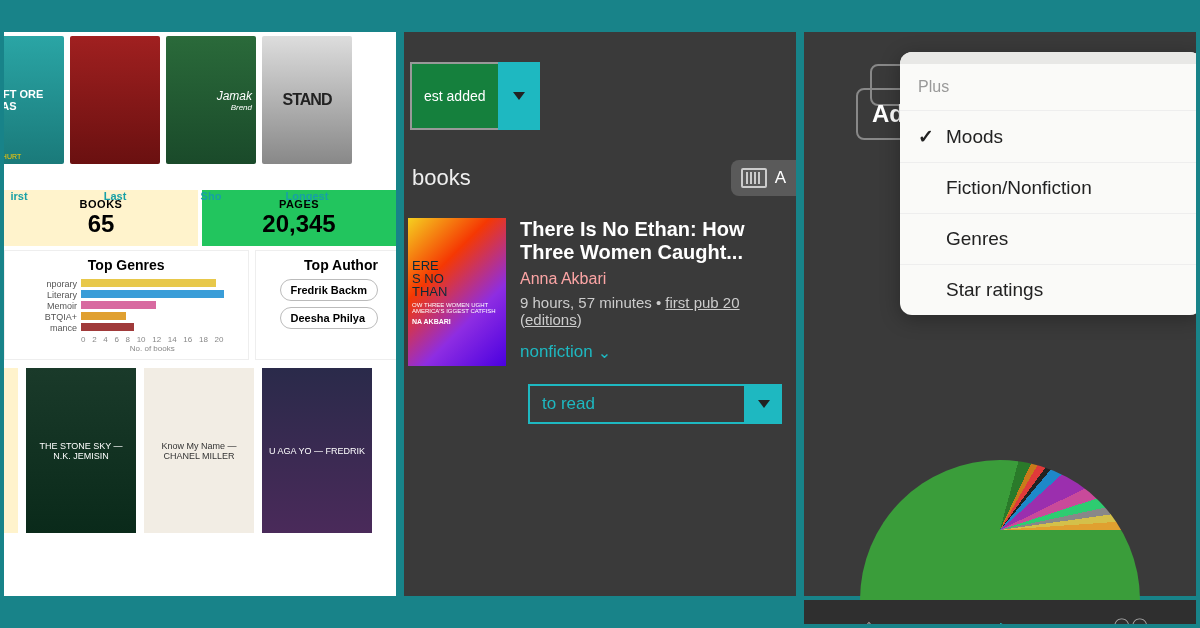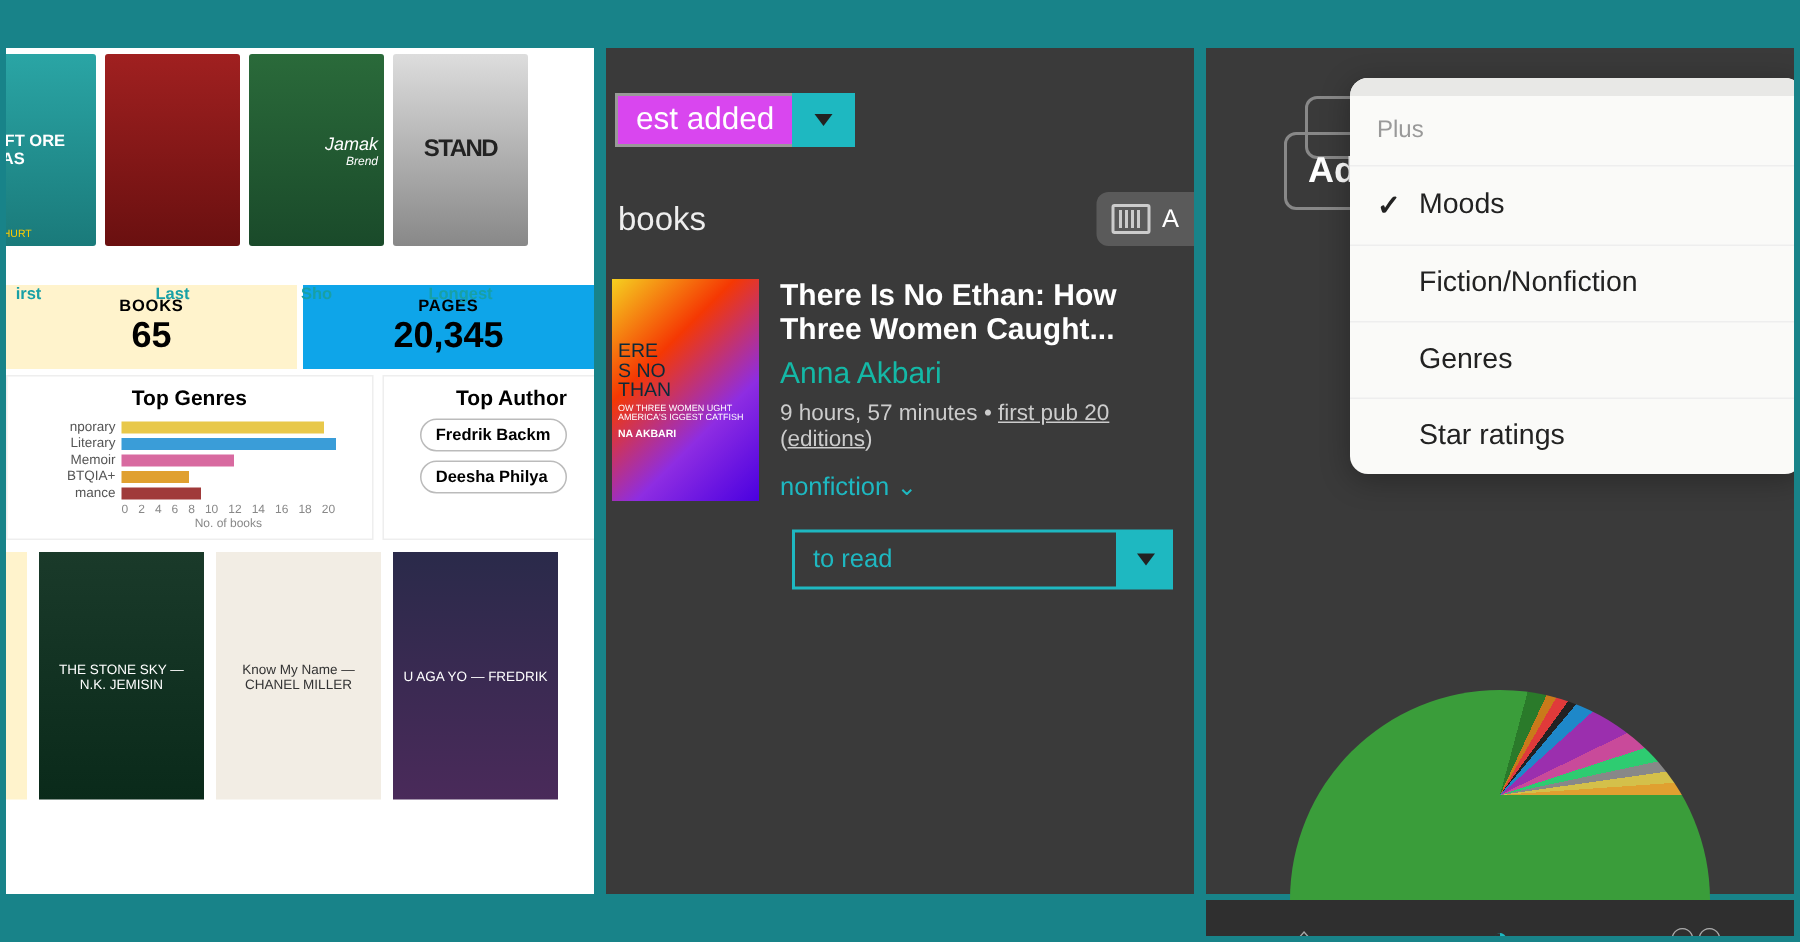--- a/index.html
+++ b/index.html
@@ -19,55 +19,55 @@
 
 .covers-row{display:flex;gap:6px;padding:4px 0 4px 0;margin-left:-30px}
 .cover{width:90px;height:128px;background:#ddd;border-radius:2px;display:flex;flex-direction:column;align-items:center;justify-content:center;font-size:8px;color:#333;position:relative;overflow:hidden;flex-shrink:0}
 .cover-label{position:absolute;bottom:-18px;width:100%;text-align:center;font-size:11px;font-weight:bold;color:#18a0a6}
 .cover-wrap{position:relative;padding-bottom:20px}
 .stat-row{display:flex;gap:4px;margin-top:2px}
 .stat{flex:1;padding:8px 6px;text-align:center}
 .stat-l{font-size:11px;font-weight:bold;letter-spacing:0.5px}
 .stat-v{font-size:24px;font-weight:900}
 .stat.yellow{background:#fff3cc}
-.stat.pink{background:#0ea5e9}
+.stat.pink{background:#22c55e}
 .chart-row{display:flex;gap:6px;padding:4px 0}
 .chart-box{background:#fff;border:1px solid #eee;padding:6px 24px;flex:1}
 .chart-title{font-size:14px;font-weight:900;text-align:center;margin-bottom:6px}
-.bar-row{display:flex;align-items:flex-end;gap:4px;margin:1px 0}
+.bar-row{display:flex;align-items:flex-start;gap:4px;margin:1px 0}
 .bar-lbl{width:48px;font-size:9px;text-align:right;color:#555}
 .bar{height:8px}
 .axis{display:flex;justify-content:space-between;font-size:8px;color:#888;margin-top:2px;margin-left:52px}
 .xlabel{font-size:8px;text-align:center;color:#888;margin-left:52px}
 .author-list{display:flex;flex-direction:column;gap:6px;margin-top:4px}
 .author-pill{background:#fff;border:1px solid #bbb;border-radius:14px;padding:4px 10px;font-size:11px;font-weight:bold;white-space:nowrap;overflow:hidden}
 .bottom-covers{display:flex;gap:8px;padding:4px 0;align-items:flex-start;margin-left:-40px}
 .bcov{width:110px;height:165px;background:#555;flex-shrink:0;display:flex;align-items:center;justify-content:center;color:#fff;font-size:9px;text-align:center;padding:4px}
 .sidecard{width:54px;height:165px;background:#fff3cc;display:flex;flex-direction:column;justify-content:flex-end;padding:8px 4px;flex-shrink:0}
 .sidecard span{font-size:16px;font-weight:900;line-height:1.1}
 
 
 .p2-inner{padding:12px 14px;color:#fff;height:100%}
 .search-box{border:2px solid #7a7a7a;border-radius:10px;padding:14px 14px;display:flex;align-items:center;justify-content:space-between}
 .search-ph{color:#999;font-size:17px}
 .barcode-ic{width:26px;height:20px;border:2px solid #ccc;border-radius:2px;position:relative}
 .barcode-ic::before{content:"";position:absolute;left:3px;top:2px;bottom:2px;width:2px;background:#ccc;box-shadow:4px 0 #ccc,8px 0 #ccc,12px 0 #ccc}
 .sort-row{display:flex;margin-top:18px;margin-left:-8px}
-.sort-btn{background:#d946ef;border:2px solid #999;color:#fff;padding:4px 12px;font-size:21px;border-right:none}
+.sort-btn{background:#15803d;border:2px solid #999;color:#fff;padding:24px 12px;font-size:14px;border-right:none}
 .sort-dd{background:#1eb8c1;width:42px;display:flex;align-items:center;justify-content:center;border:2px solid #1eb8c1}
 .chev{width:0;height:0;border-left:6px solid transparent;border-right:6px solid transparent;border-top:8px solid #222}
 .shelf-row{display:flex;align-items:center;justify-content:space-between;margin-top:30px}
 .shelf-lbl{font-size:22px;color:#eee;margin-left:-6px}
 .add-btn{background:#5a5a5a;border-radius:8px 0 0 8px;padding:8px 10px;display:flex;align-items:center;gap:8px;margin-right:-14px}
 .book-row{display:flex;gap:14px;margin-top:22px}
 .bk-cov{width:98px;height:148px;background:linear-gradient(135deg,#f5d020,#f53803,#8e2de2,#4a00e0);flex-shrink:0;margin-left:-10px;display:flex;flex-direction:column;justify-content:center;padding:4px}
 .bk-cov .t{font-weight:400;font-size:13px;line-height:1;color:#0b2a3a}
 .bk-info{flex:1}
 .bk-title{font-size:20px;font-weight:900;line-height:1.15}
-.bk-auth{font-size:20px;color:#14b8a6;margin-top:6px}
+.bk-auth{font-size:16px;color:#fca5a5;margin-top:6px}
 .bk-meta{font-size:15px;color:#ccc;margin-top:6px}
 .bk-meta u{text-decoration:underline}
 .genre-row{display:flex;align-items:center;gap:5px;margin-top:14px}
 .genre-txt{color:#1eb8c1;font-size:17px}
 .status-row{display:flex;margin-top:18px;margin-left:110px}
 .status-sel{border:2px solid #1eb8c1;background:transparent;color:#1eb8c1;padding:8px 12px;font-size:17px;flex:1}
 .status-dd{background:#1eb8c1;width:36px;display:flex;align-items:center;justify-content:center}
 
 
 .p3-inner{height:100%;position:relative;color:#fff}

